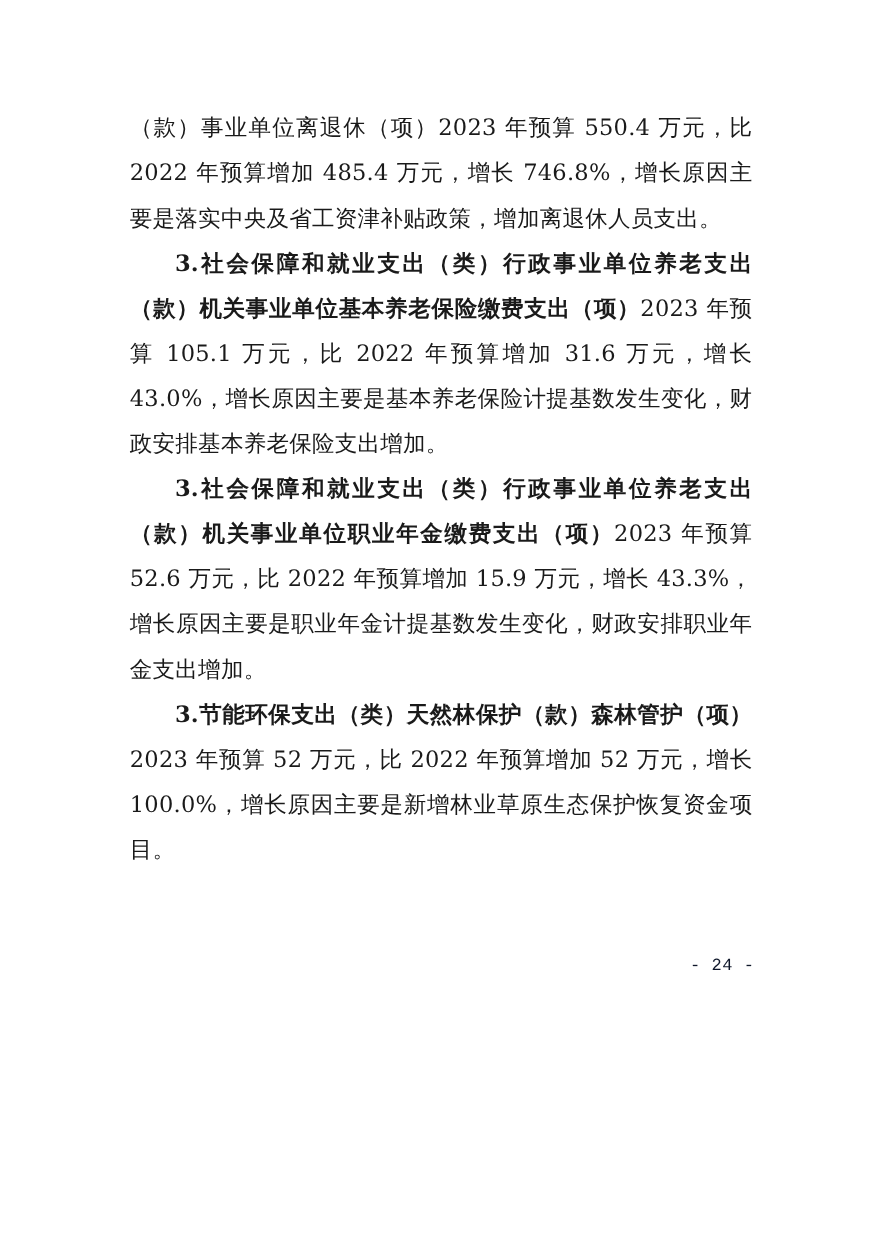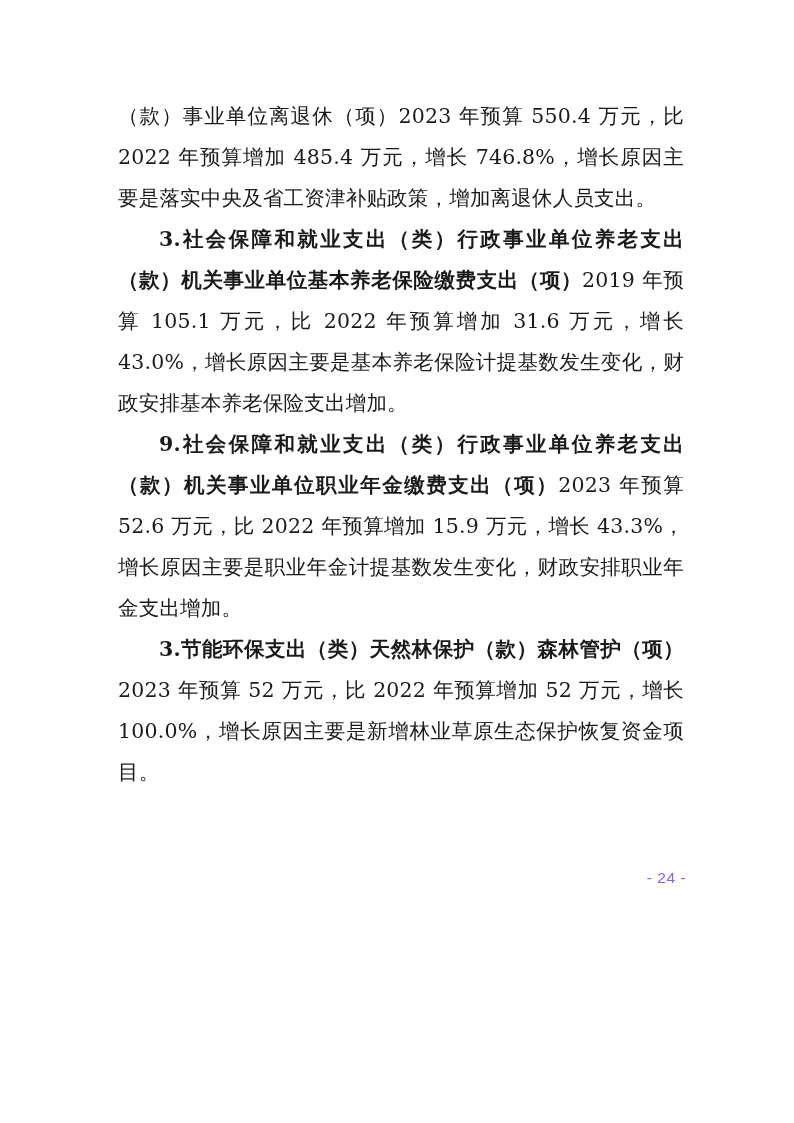--- a/index.html
+++ b/index.html
@@ -44,40 +44,40 @@
   }
   .lead {
     font-weight: bold;
   }
   .page-number {
     position: absolute;
     right: 108px;
     bottom: 74px;
     font-size: 15.5px;
     letter-spacing: 0.5px;
-    color: #8b5cf6;
-    font-family: Liberation Sans, sans-serif;
+    color: #0f172a;
+    font-family: Liberation Mono, monospace;
   }
 </style>
 </head>
 <body>
 
 <div class="page">
   <div class="doc-body">
 
     <p class="para">
       <span>（款）事业单位离退休（项）2023 年预算 550.4 万元，比 2022 年预算增加 485.4 万元，增长 746.8%，增长原因主要是落实中央及省工资津补贴政策，增加离退休人员支出。</span>
     </p>
 
     <p class="para indent">
-      <span class="lead">3.社会保障和就业支出（类）行政事业单位养老支出（款）机关事业单位基本养老保险缴费支出（项）</span><span>2019 年预算 105.1 万元，比 2022 年预算增加 31.6 万元，增长 43.0%，增长原因主要是基本养老保险计提基数发生变化，财政安排基本养老保险支出增加。</span>
+      <span class="lead">3.社会保障和就业支出（类）行政事业单位养老支出（款）机关事业单位基本养老保险缴费支出（项）</span><span>2023 年预算 105.1 万元，比 2022 年预算增加 31.6 万元，增长 43.0%，增长原因主要是基本养老保险计提基数发生变化，财政安排基本养老保险支出增加。</span>
     </p>
 
     <p class="para indent">
-      <span class="lead">9.社会保障和就业支出（类）行政事业单位养老支出（款）机关事业单位职业年金缴费支出（项）</span><span>2023 年预算 52.6 万元，比 2022 年预算增加 15.9 万元，增长 43.3%，增长原因主要是职业年金计提基数发生变化，财政安排职业年金支出增加。</span>
+      <span class="lead">3.社会保障和就业支出（类）行政事业单位养老支出（款）机关事业单位职业年金缴费支出（项）</span><span>2023 年预算 52.6 万元，比 2022 年预算增加 15.9 万元，增长 43.3%，增长原因主要是职业年金计提基数发生变化，财政安排职业年金支出增加。</span>
     </p>
 
 
     <p class="para indent">
       <span class="lead">3.节能环保支出（类）天然林保护（款）森林管护（项）</span><span>2023 年预算 52 万元，比 2022 年预算增加 52 万元，增长 100.0%，增长原因主要是新增林业草原生态保护恢复资金项目。</span>
     </p>
 
 
   </div>
 

